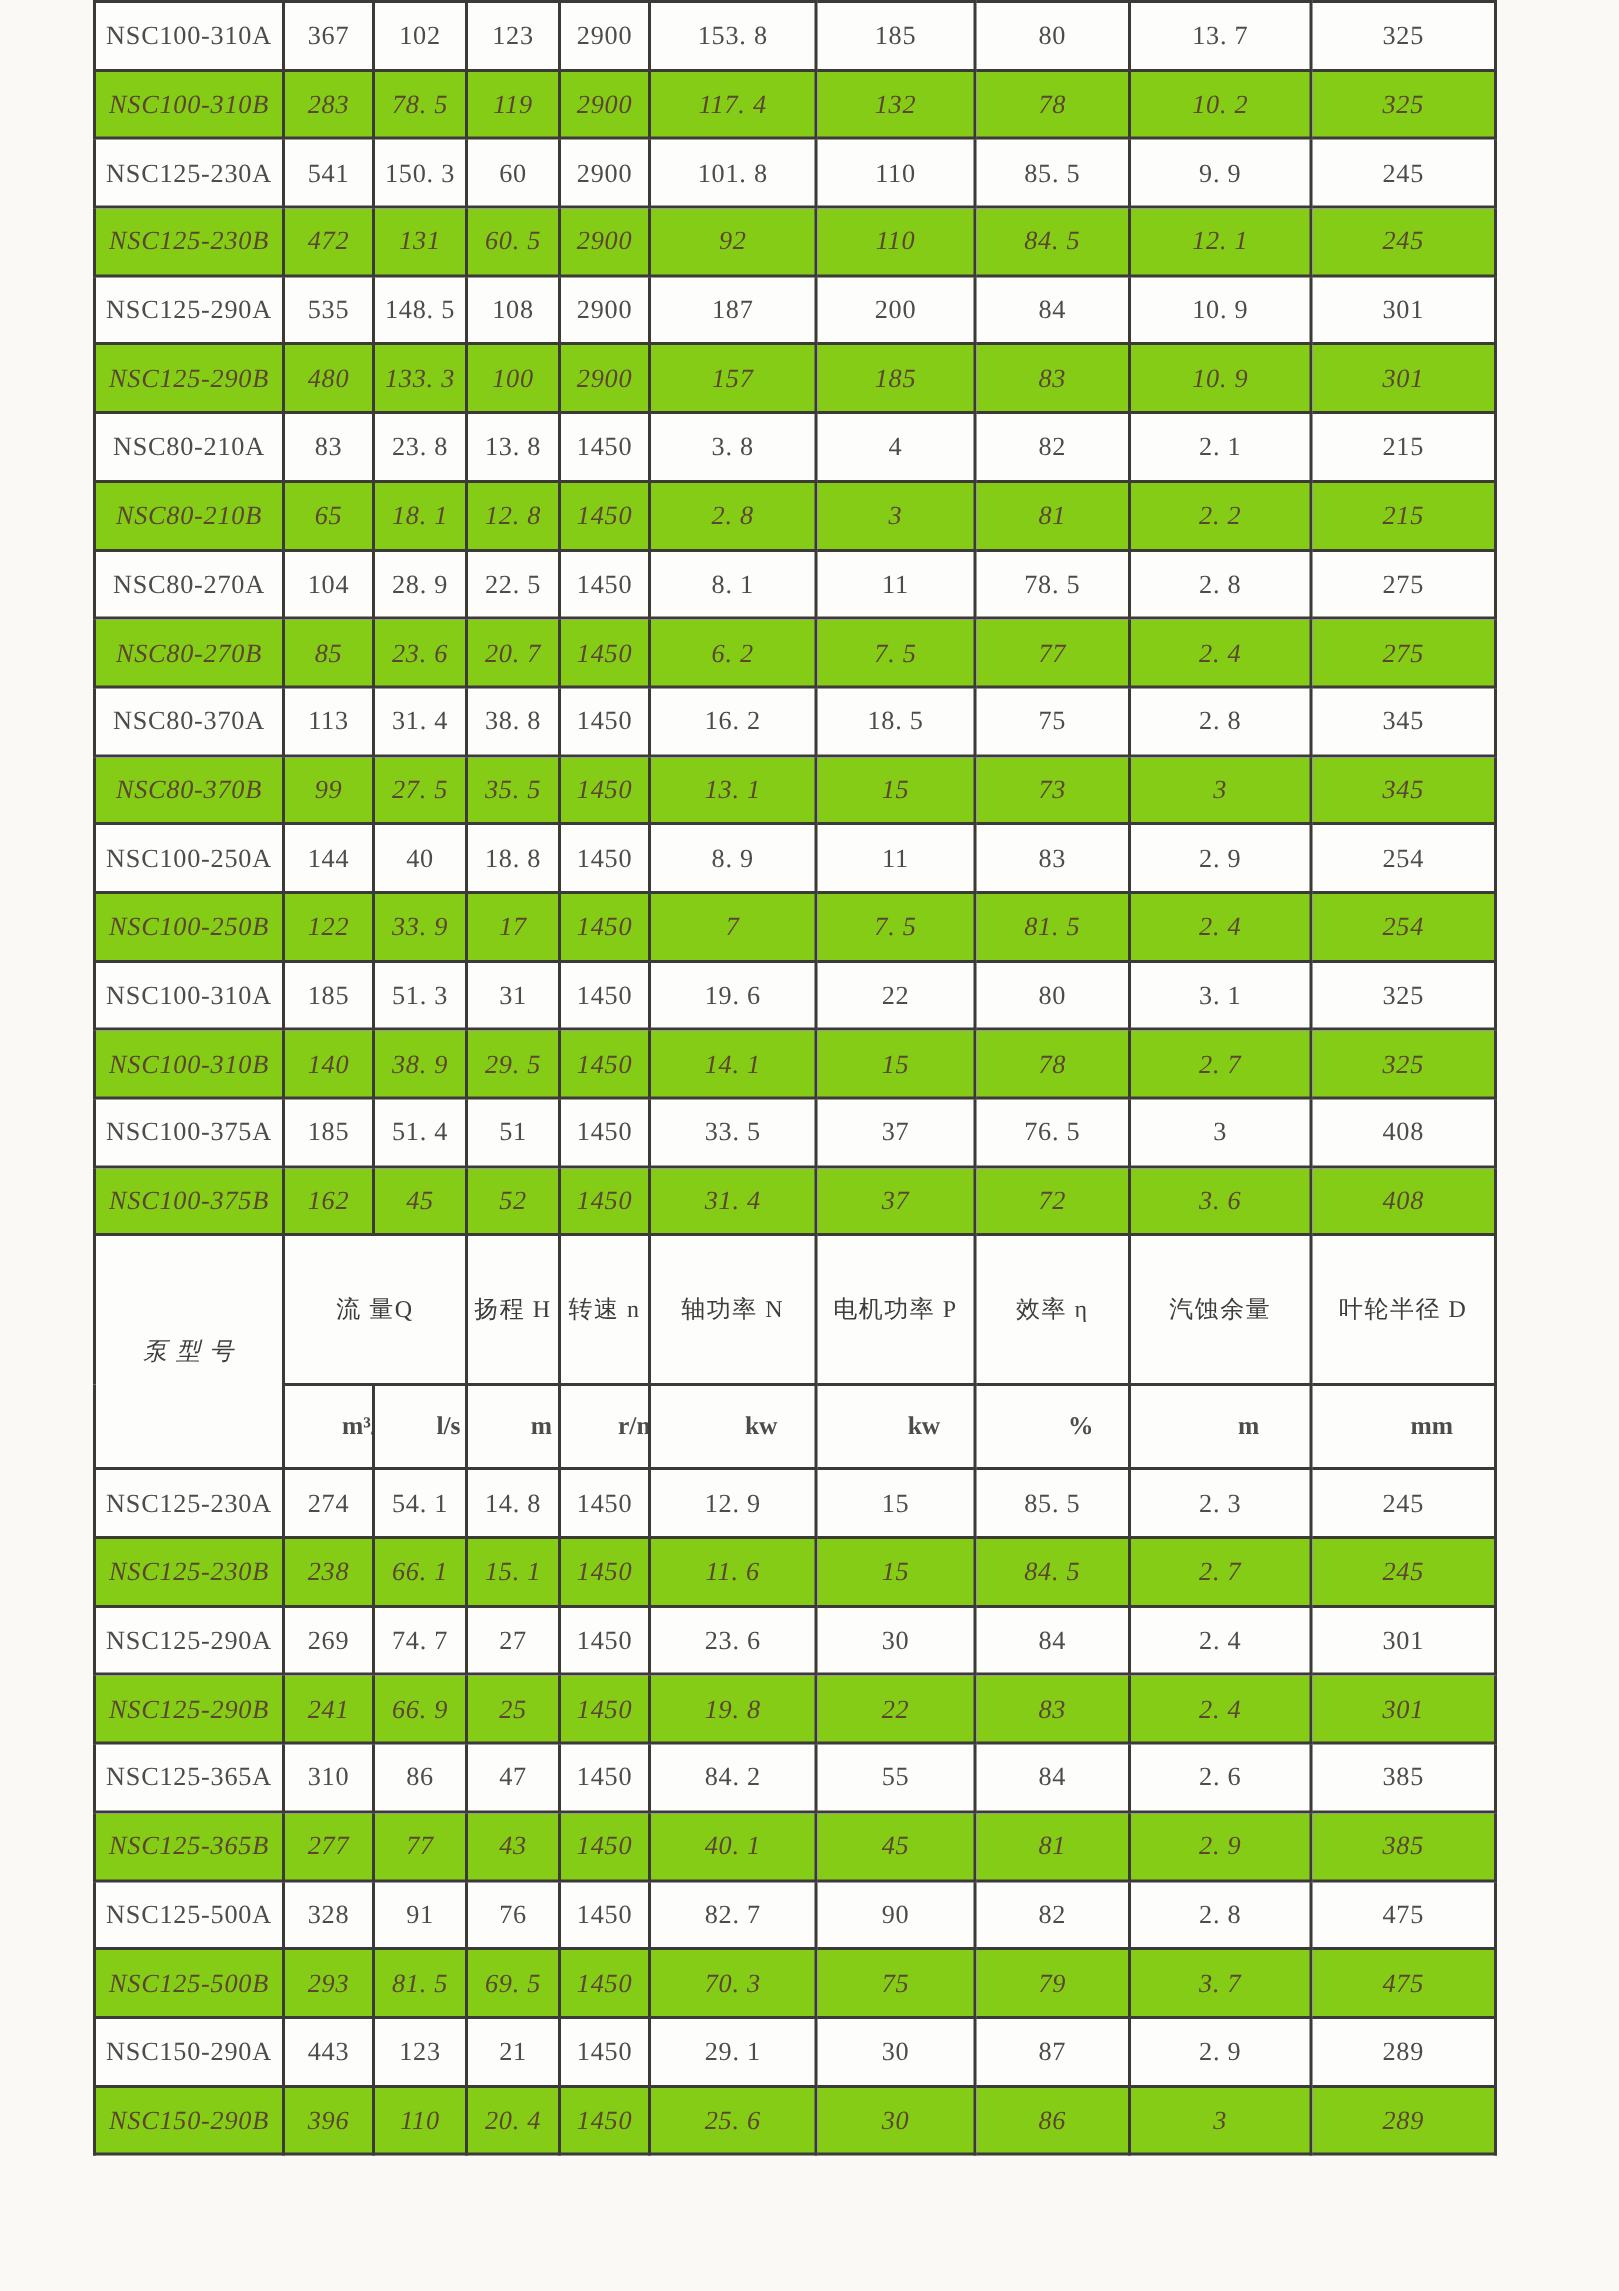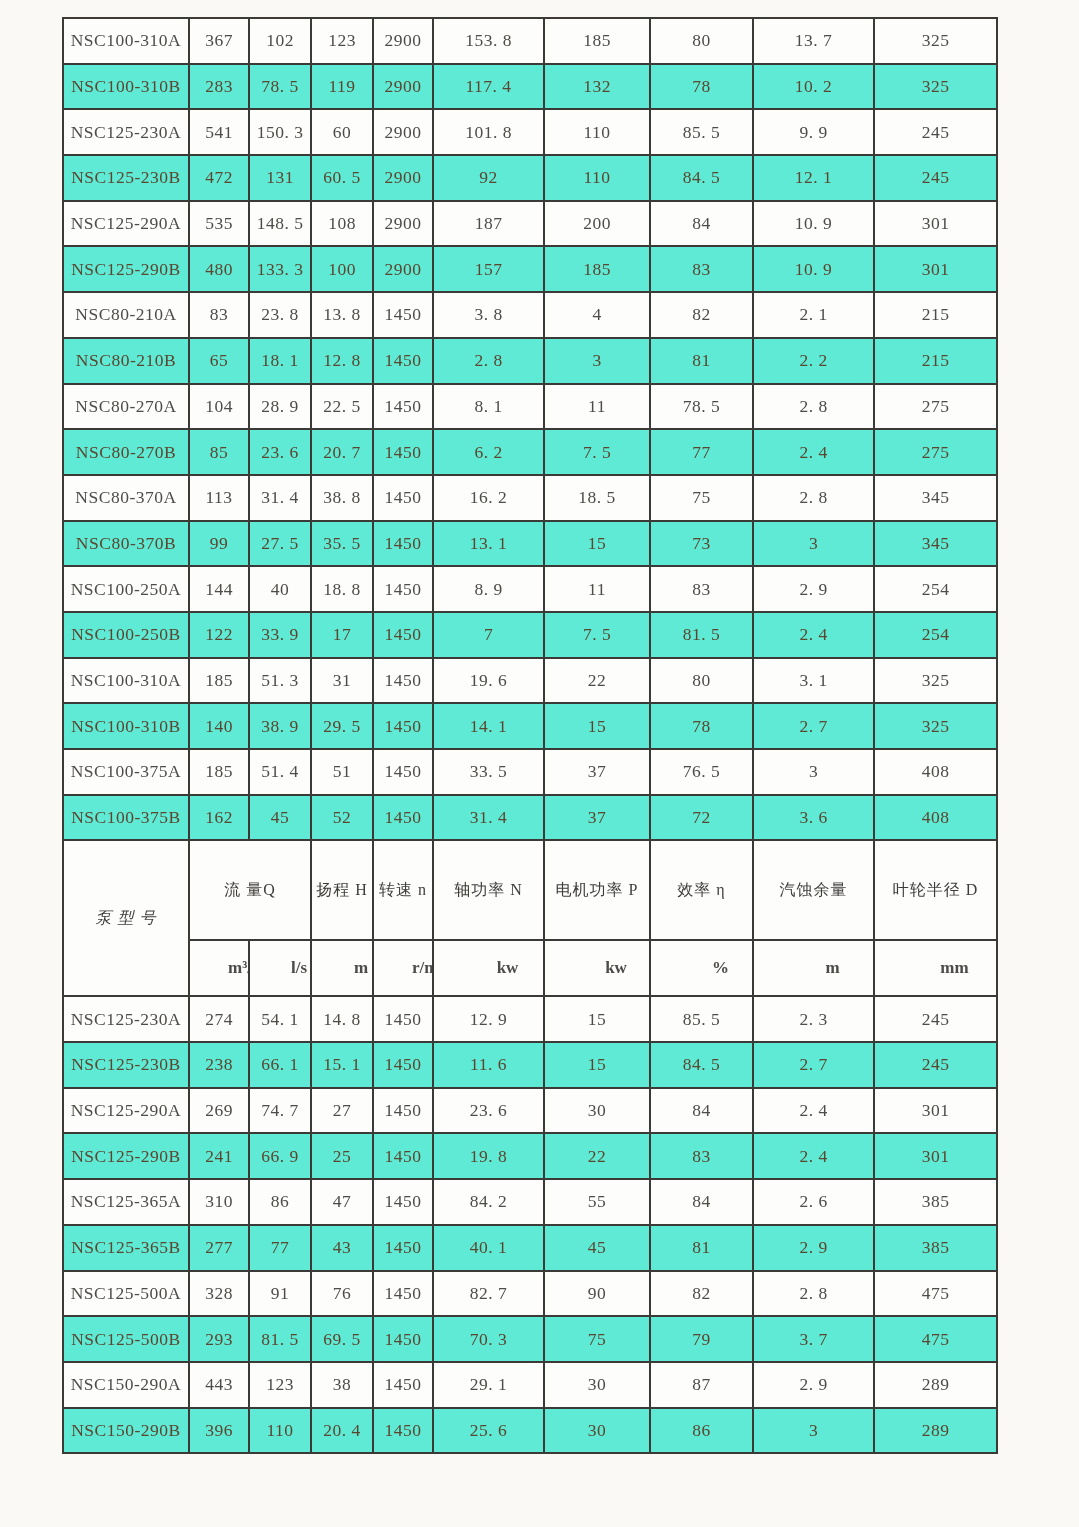--- a/index.html
+++ b/index.html
@@ -8,34 +8,33 @@
     background: #fbf9f6;
     font-family: "Liberation Serif", "DejaVu Serif", serif;
   }
   .page { position: relative; width: 1079px; height: 1527px; overflow: hidden; }
 
   table.pump {
     position: absolute; left: 62px; top: 0;
     width: 934px;
     border-collapse: collapse;
     table-layout: fixed;
-    margin-top: 17px;
   }
   table.pump td, table.pump th {
     border: 2px solid #3b3a37;
     text-align: center;
     vertical-align: middle;
     padding: 0;
     overflow: hidden;
     white-space: nowrap;
   }
   tbody.datarows tr { height: 45.7px; }
   tbody.datarows td { font-size: 17.5px; color: #4e4c49; letter-spacing: 0.5px; }
   tr.plain { background: #fdfdfc; }
-  tr.alt   { background: #5eead4; }
+  tr.alt   { background: #84cc16; font-style: italic; }
   tr.alt td { color: #5c4630; }
 
   tr.header-titles { height: 100px; background: #fdfdfc; }
   tr.header-titles th {
     font-weight: normal;
     font-size: 16px;
     color: #3e3d3a;
     letter-spacing: 1px;
   }
   th.model-head { font-size: 20px; letter-spacing: 2px; font-style: italic; }
@@ -403,21 +402,21 @@
           <td>70. 3</td>
           <td>75</td>
           <td>79</td>
           <td>3. 7</td>
           <td>475</td>
         </tr>
         <tr class="plain">
           <td>NSC150-290A</td>
           <td>443</td>
           <td>123</td>
-          <td>38</td>
+          <td>21</td>
           <td>1450</td>
           <td>29. 1</td>
           <td>30</td>
           <td>87</td>
           <td>2. 9</td>
           <td>289</td>
         </tr>
         <tr class="alt">
           <td>NSC150-290B</td>
           <td>396</td>

